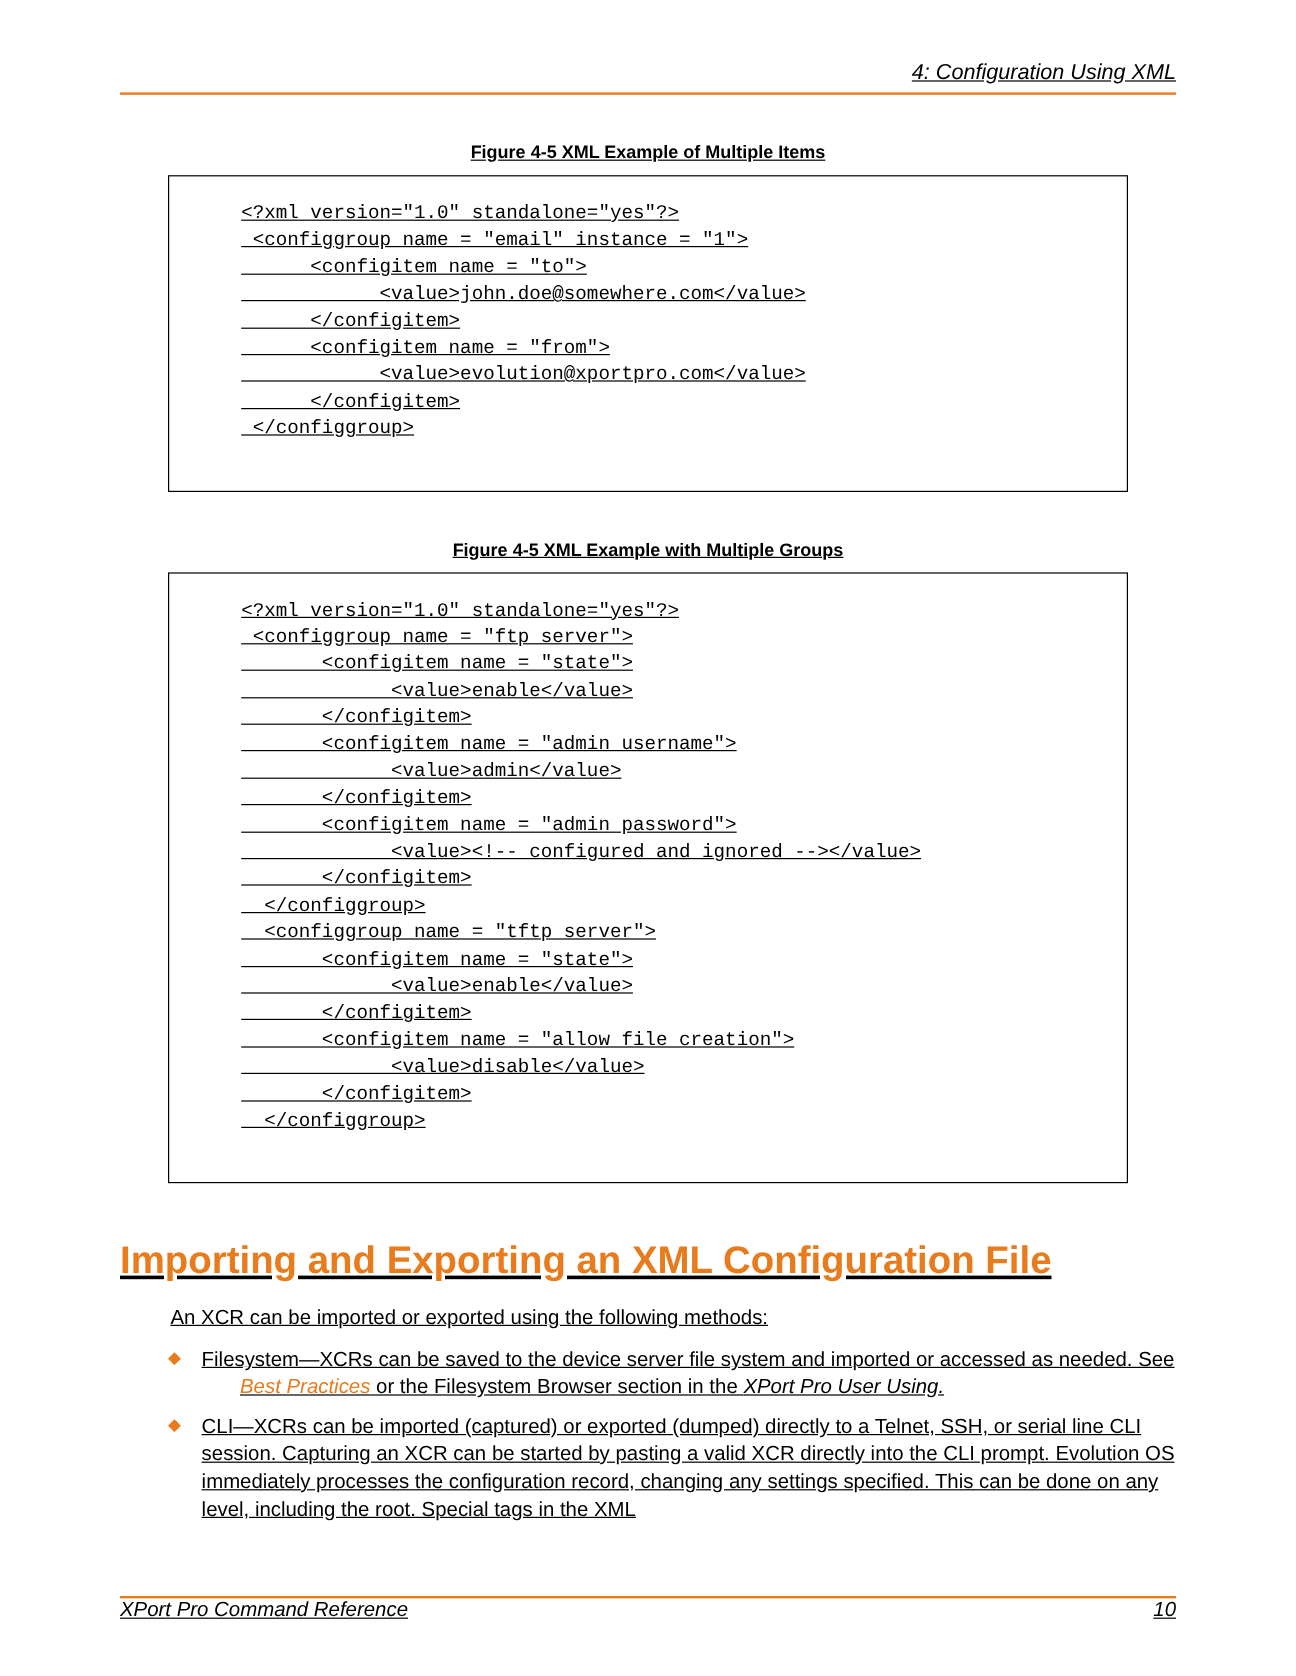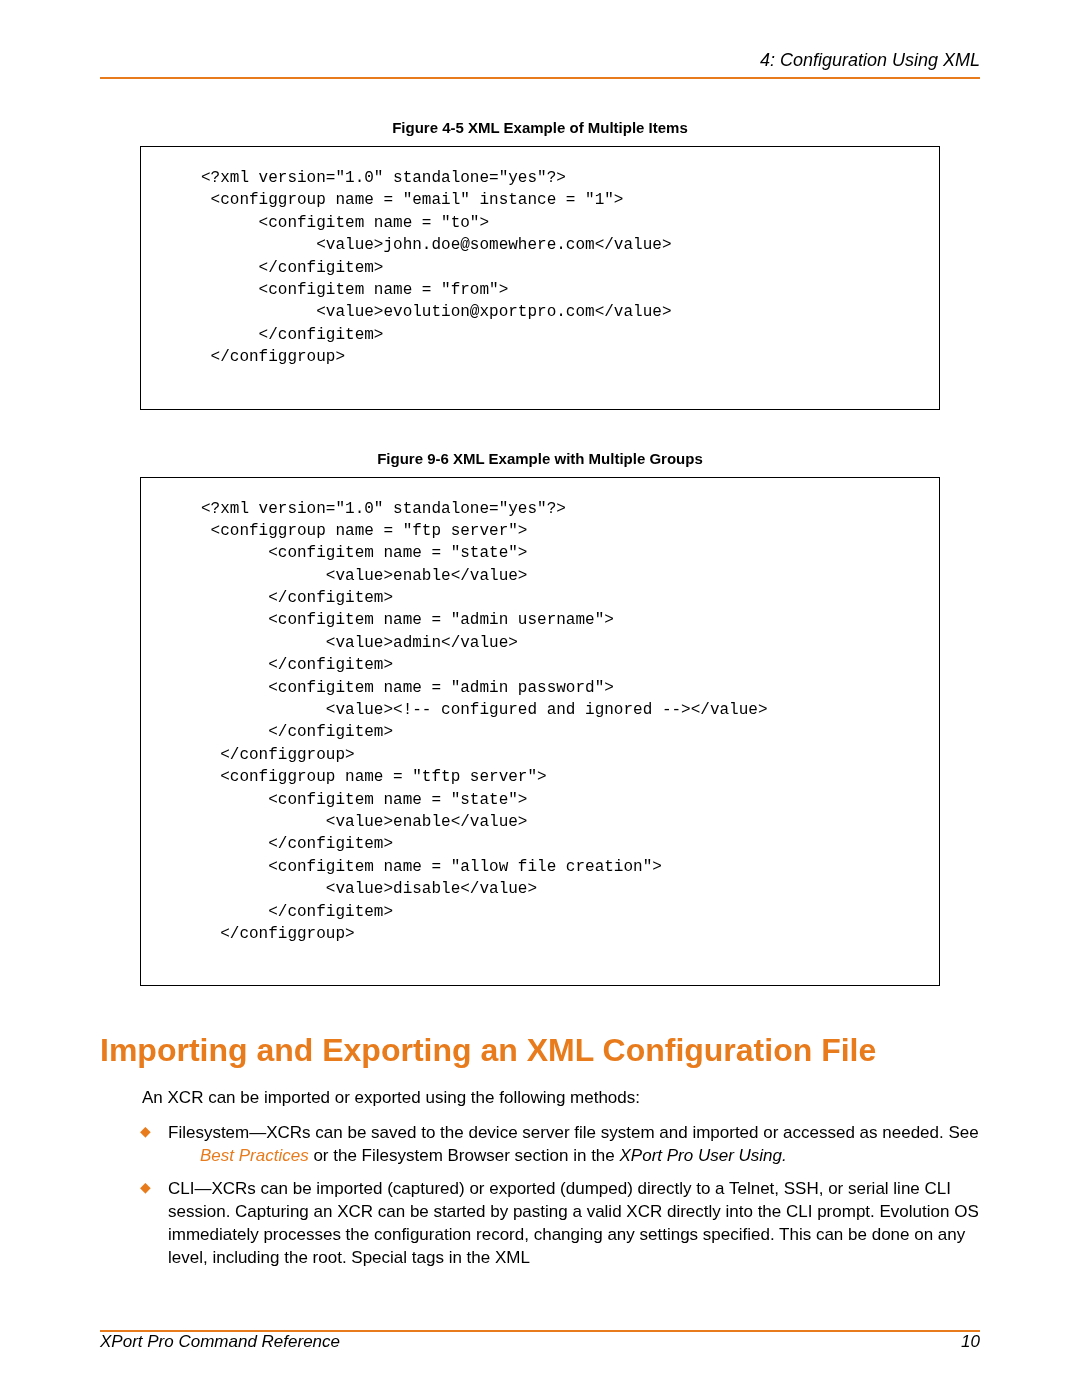--- a/index.html
+++ b/index.html
@@ -5,20 +5,21 @@
   * { margin: 0; padding: 0; box-sizing: border-box; }
   body {
     font-family: Arial, Helvetica, sans-serif;
     background: #fff;
     width: 1080px;
     margin: 0 auto;
     color: #000;
   }
   .page {
     padding: 50px 100px 40px 100px;
+    text-decoration: underline;
   }
   .header {
     text-align: right;
     font-style: italic;
     font-size: 18px;
     padding-bottom: 6px;
     border-bottom: 2px solid #e87b1c;
     margin-bottom: 40px;
   }
   .figure-caption {
@@ -96,21 +97,21 @@
   <div class="code-box">&lt;?xml version="1.0" standalone="yes"?&gt;
  &lt;configgroup name = "email" instance = "1"&gt;
       &lt;configitem name = "to"&gt;
             &lt;value&gt;john.doe@somewhere.com&lt;/value&gt;
       &lt;/configitem&gt;
       &lt;configitem name = "from"&gt;
             &lt;value&gt;evolution@xportpro.com&lt;/value&gt;
       &lt;/configitem&gt;
  &lt;/configgroup&gt;</div>
 
-  <div class="figure-caption">Figure 9-6  XML Example with Multiple Groups</div>
+  <div class="figure-caption">Figure 4-5  XML Example with Multiple Groups</div>
   <div class="code-box">&lt;?xml version="1.0" standalone="yes"?&gt;
  &lt;configgroup name = "ftp server"&gt;
        &lt;configitem name = "state"&gt;
              &lt;value&gt;enable&lt;/value&gt;
        &lt;/configitem&gt;
        &lt;configitem name = "admin username"&gt;
              &lt;value&gt;admin&lt;/value&gt;
        &lt;/configitem&gt;
        &lt;configitem name = "admin password"&gt;
              &lt;value&gt;&lt;!-- configured and ignored --&gt;&lt;/value&gt;

